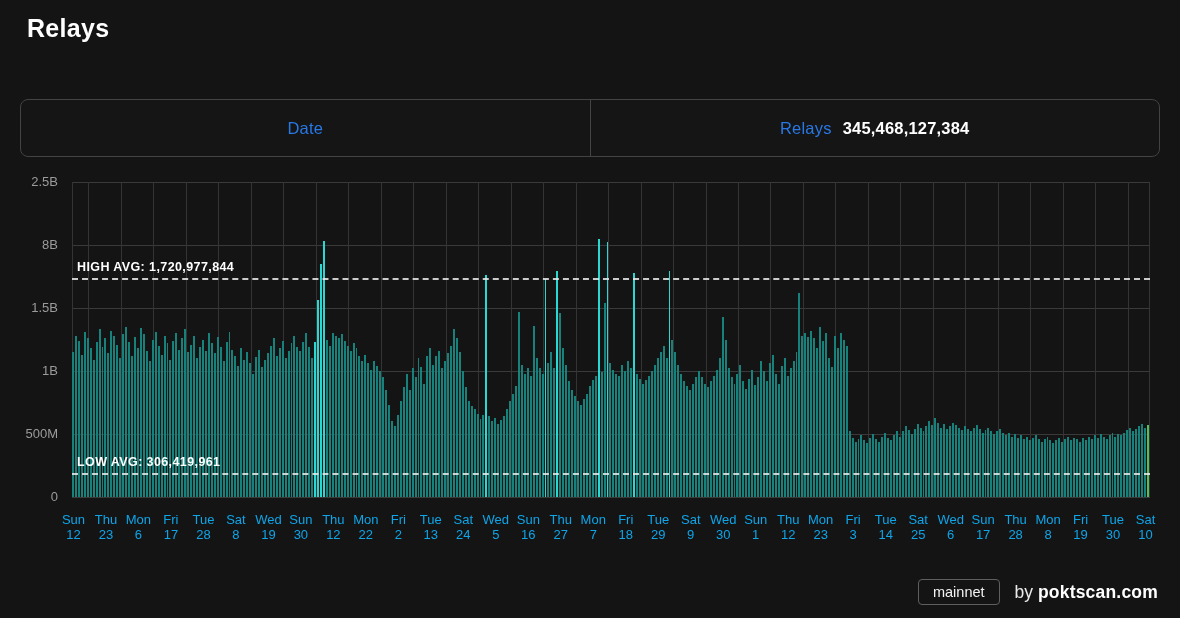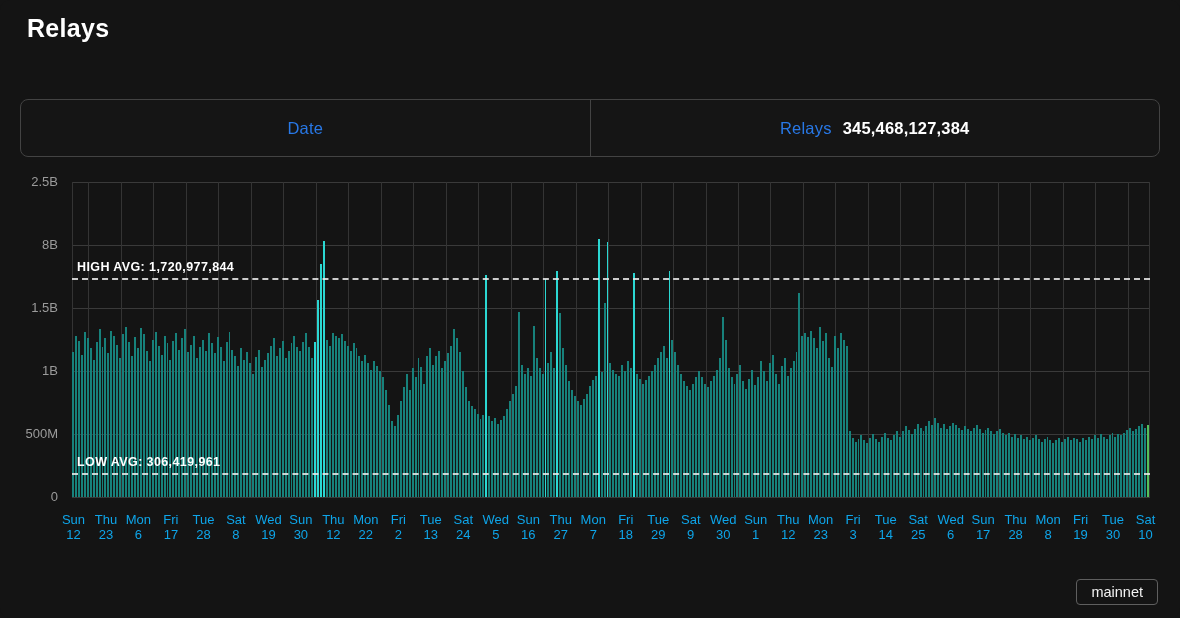--- a/index.html
+++ b/index.html
@@ -610,15 +610,16 @@
         <div>30</div>
       </div>
       <div class="xtick" style="left: 1145.57px; top: 512px;">
         <div>Sat</div>
         <div>10</div>
       </div>
     </div>
 
   <div class="footer">
     <button class="chip">mainnet</button>
+    <span class="credit"><span>by</span> <b>poktscan.com</b></span>
   </div>
 
 </div>
 
 </body></html>

